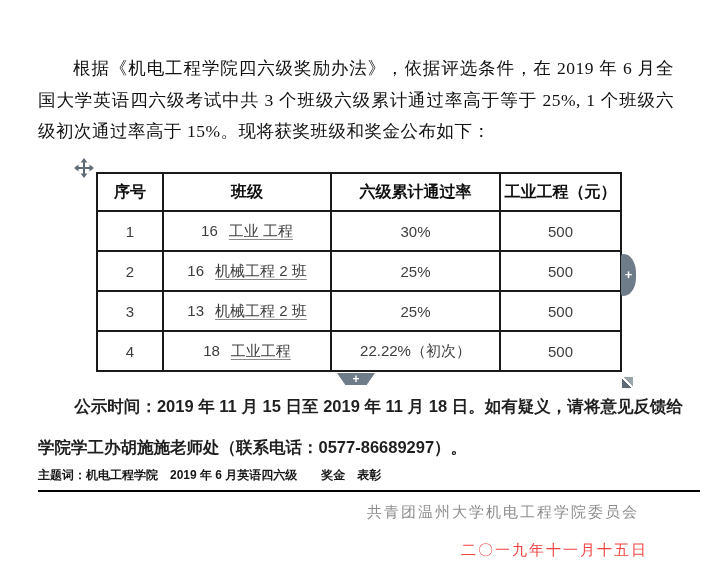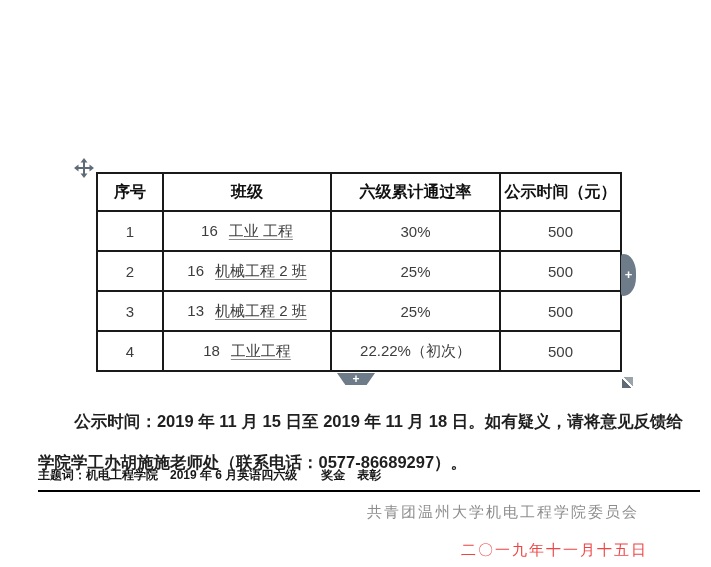--- a/index.html
+++ b/index.html
@@ -70,21 +70,21 @@
   }
   .addcol-btn .plus-glyph{font-size:13px;line-height:12px;}
   .addrow-btn .plus-glyph{font-size:12px;line-height:10px;margin-top:-1px;}
   .resize-handle{
     position:absolute;left:622px;top:377px;width:11px;height:11px;
     background:linear-gradient(45deg,#5f6b76 42%,#ffffff 42% 56%,#9aa2aa 56%);
     cursor:nwse-resize;
   }
   
   .notice{
-    position:absolute;left:38px;top:401px;width:645px;
+    position:absolute;left:38px;top:386px;width:645px;
     font-family:"Liberation Sans","DejaVu Sans",sans-serif;
     font-size:16.5px;font-weight:700;color:#1f1f1f;
     line-height:41px;text-align:justify;text-indent:2.2em;
   }
   .subject{
     position:absolute;left:38px;top:467px;width:662px;
     font-family:"Liberation Sans","DejaVu Sans",sans-serif;
     font-size:12px;font-weight:700;color:#161616;
     white-space:pre-wrap;
   }
@@ -102,20 +102,21 @@
     text-align:right;font-size:15px;color:#ef4444;
     letter-spacing:2px;
   }
 </style>
 </head>
 <body>
 
 <div class="page">
 
 
+  <div class="intro">根据《机电工程学院四六级奖励办法》，依据评选条件，在 2019 年 6 月全国大学英语四六级考试中共 3 个班级六级累计通过率高于等于 25%, 1 个班级六级初次通过率高于 15%。现将获奖班级和奖金公布如下：</div>
 
   <span class="move-handle">
     <svg width="20" height="20" viewBox="0 0 20 20">
       <g fill="#5f6b76">
         <polygon points="10,0 6.5,4.5 13.5,4.5"></polygon>
         <polygon points="10,20 6.5,15.5 13.5,15.5"></polygon>
         <polygon points="0,10 4.5,6.5 4.5,13.5"></polygon>
         <polygon points="20,10 15.5,6.5 15.5,13.5"></polygon>
         <rect x="9" y="4" width="2" height="12"></rect>
         <rect x="4" y="9" width="12" height="2"></rect>
@@ -128,21 +129,21 @@
       <col style="width:66px">
         <col style="width:168px">
         <col style="width:169px">
         <col style="width:121px">
     </colgroup>
     <thead>
       <tr>
         <th>序号</th>
         <th>班级</th>
         <th>六级累计通过率</th>
-        <th>公示时间（元）</th>
+        <th>工业工程（元）</th>
       </tr>
     </thead>
     <tbody>
       <tr>
         <td>1</td>
         <td><span class="cls-prefix">16</span><span class="uline">工业 工程</span></td>
         <td>30%</td>
         <td>500</td>
       </tr>
       <tr>

